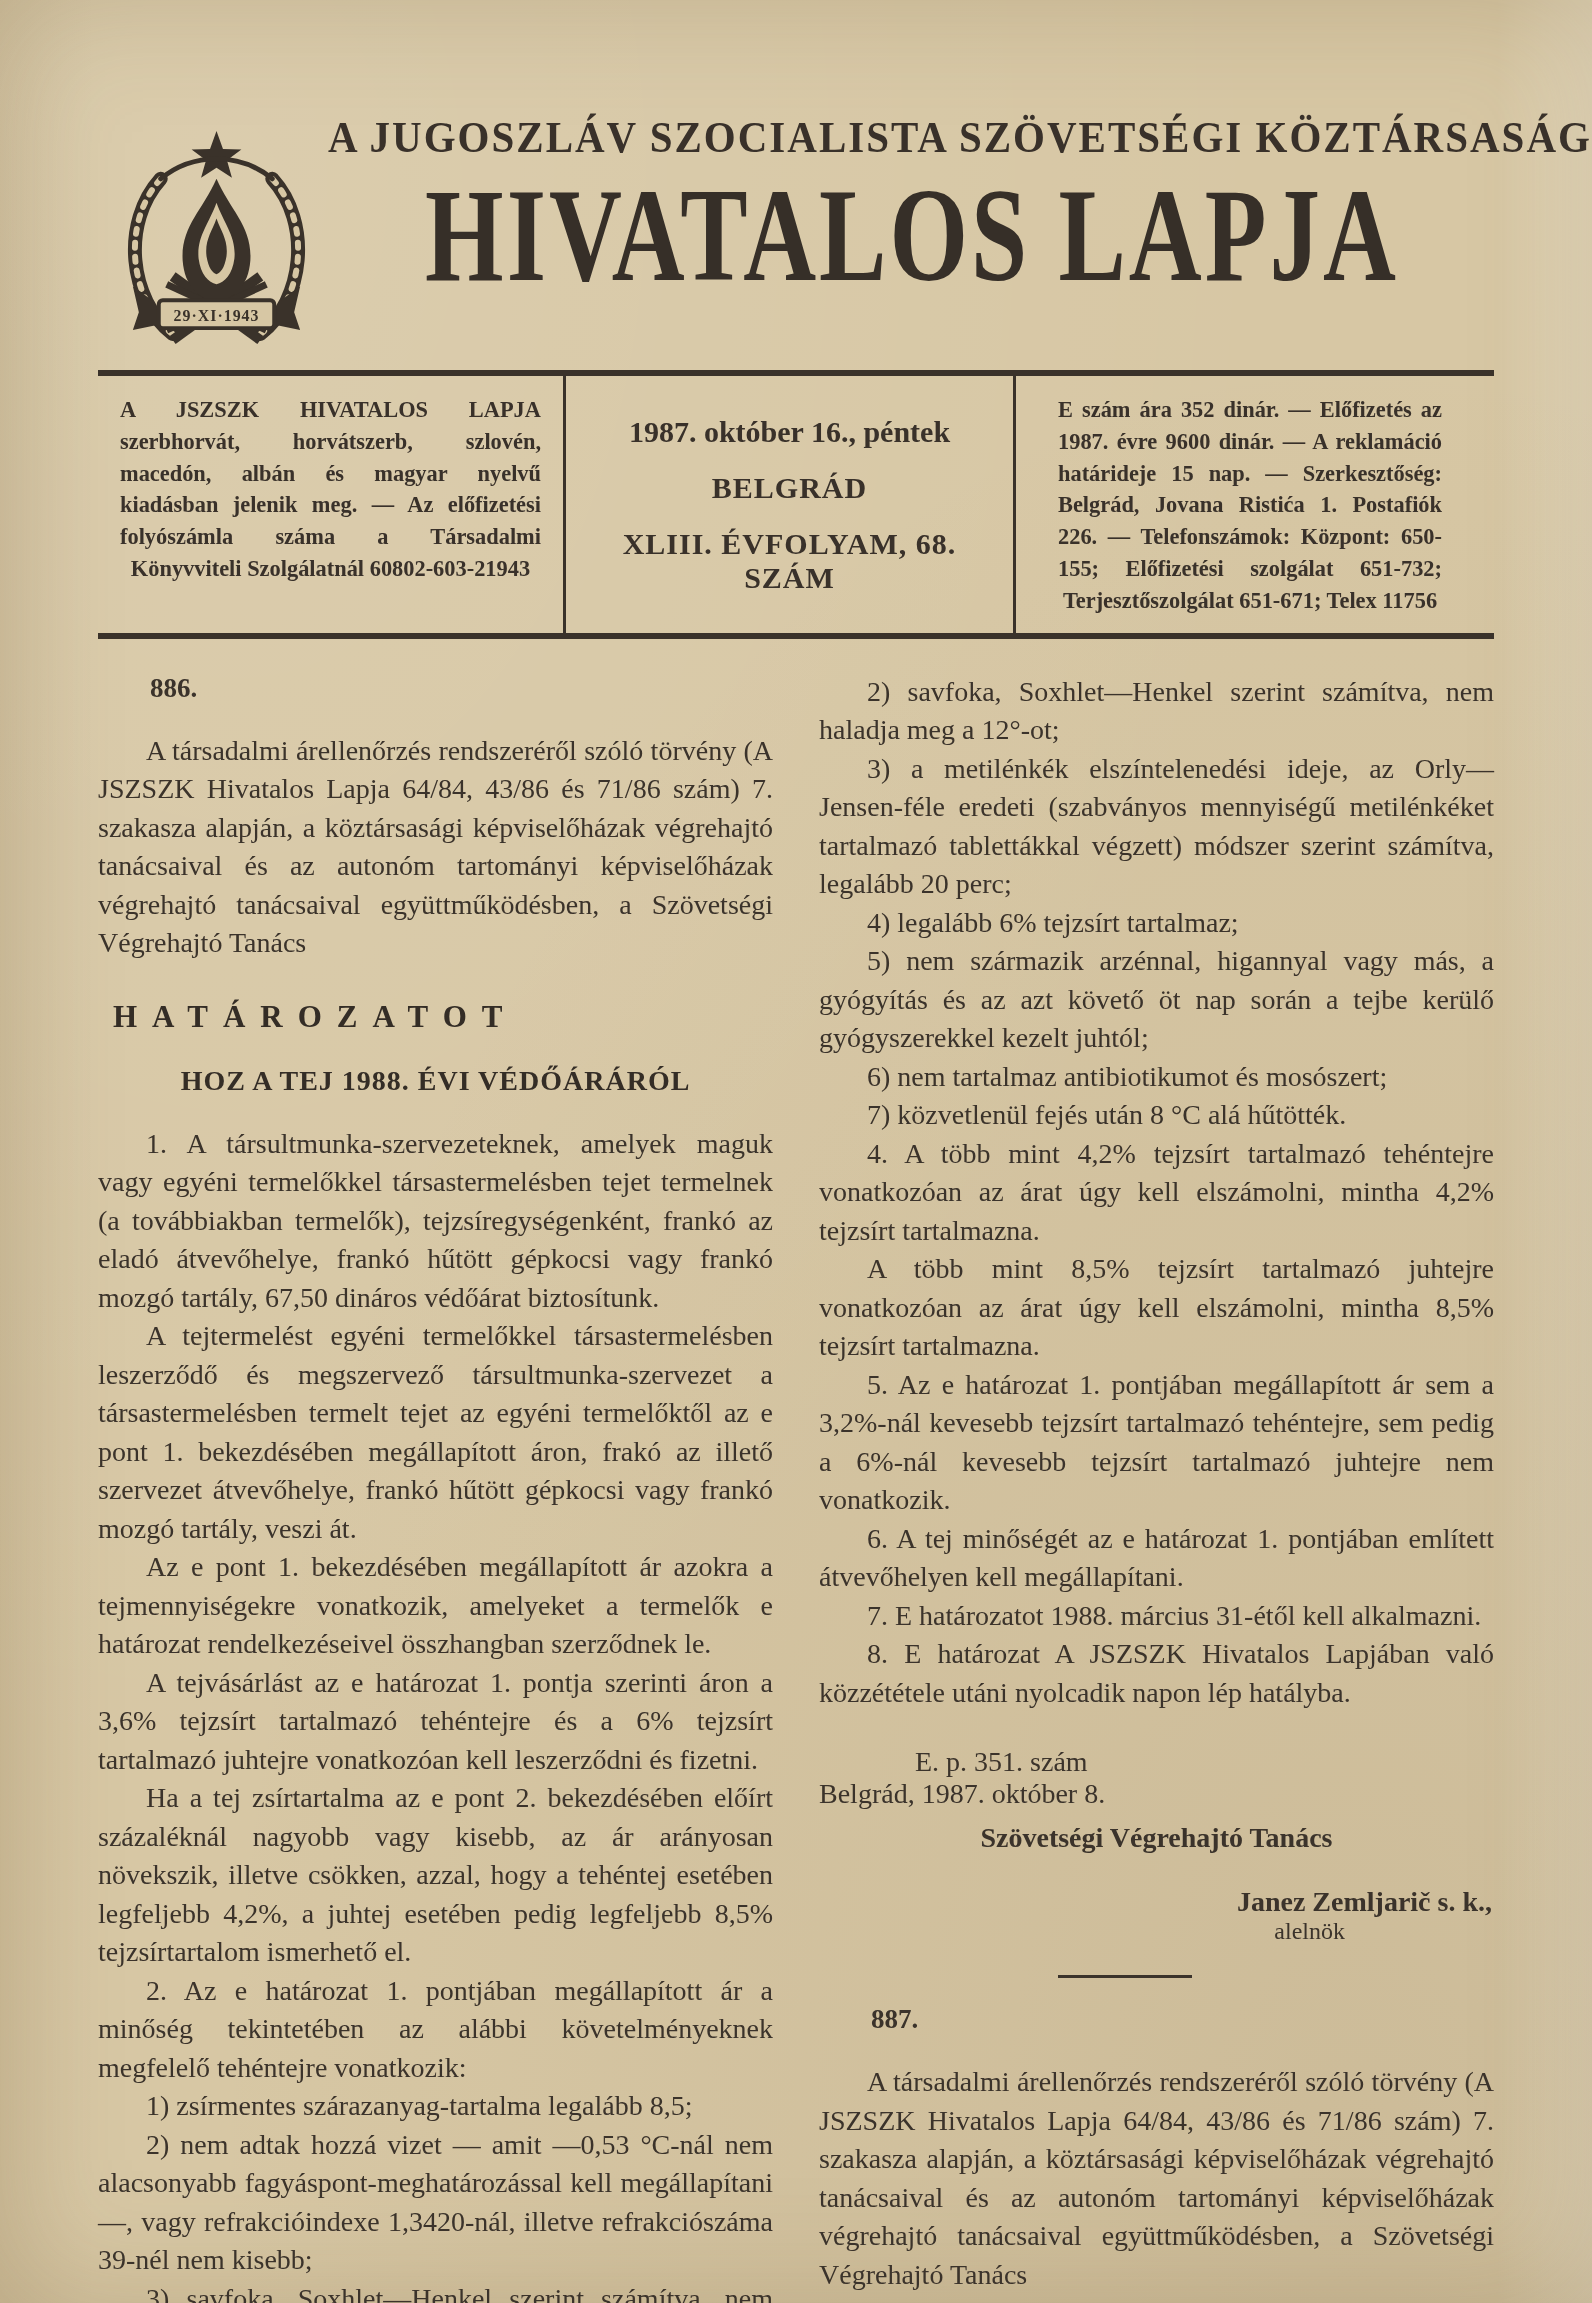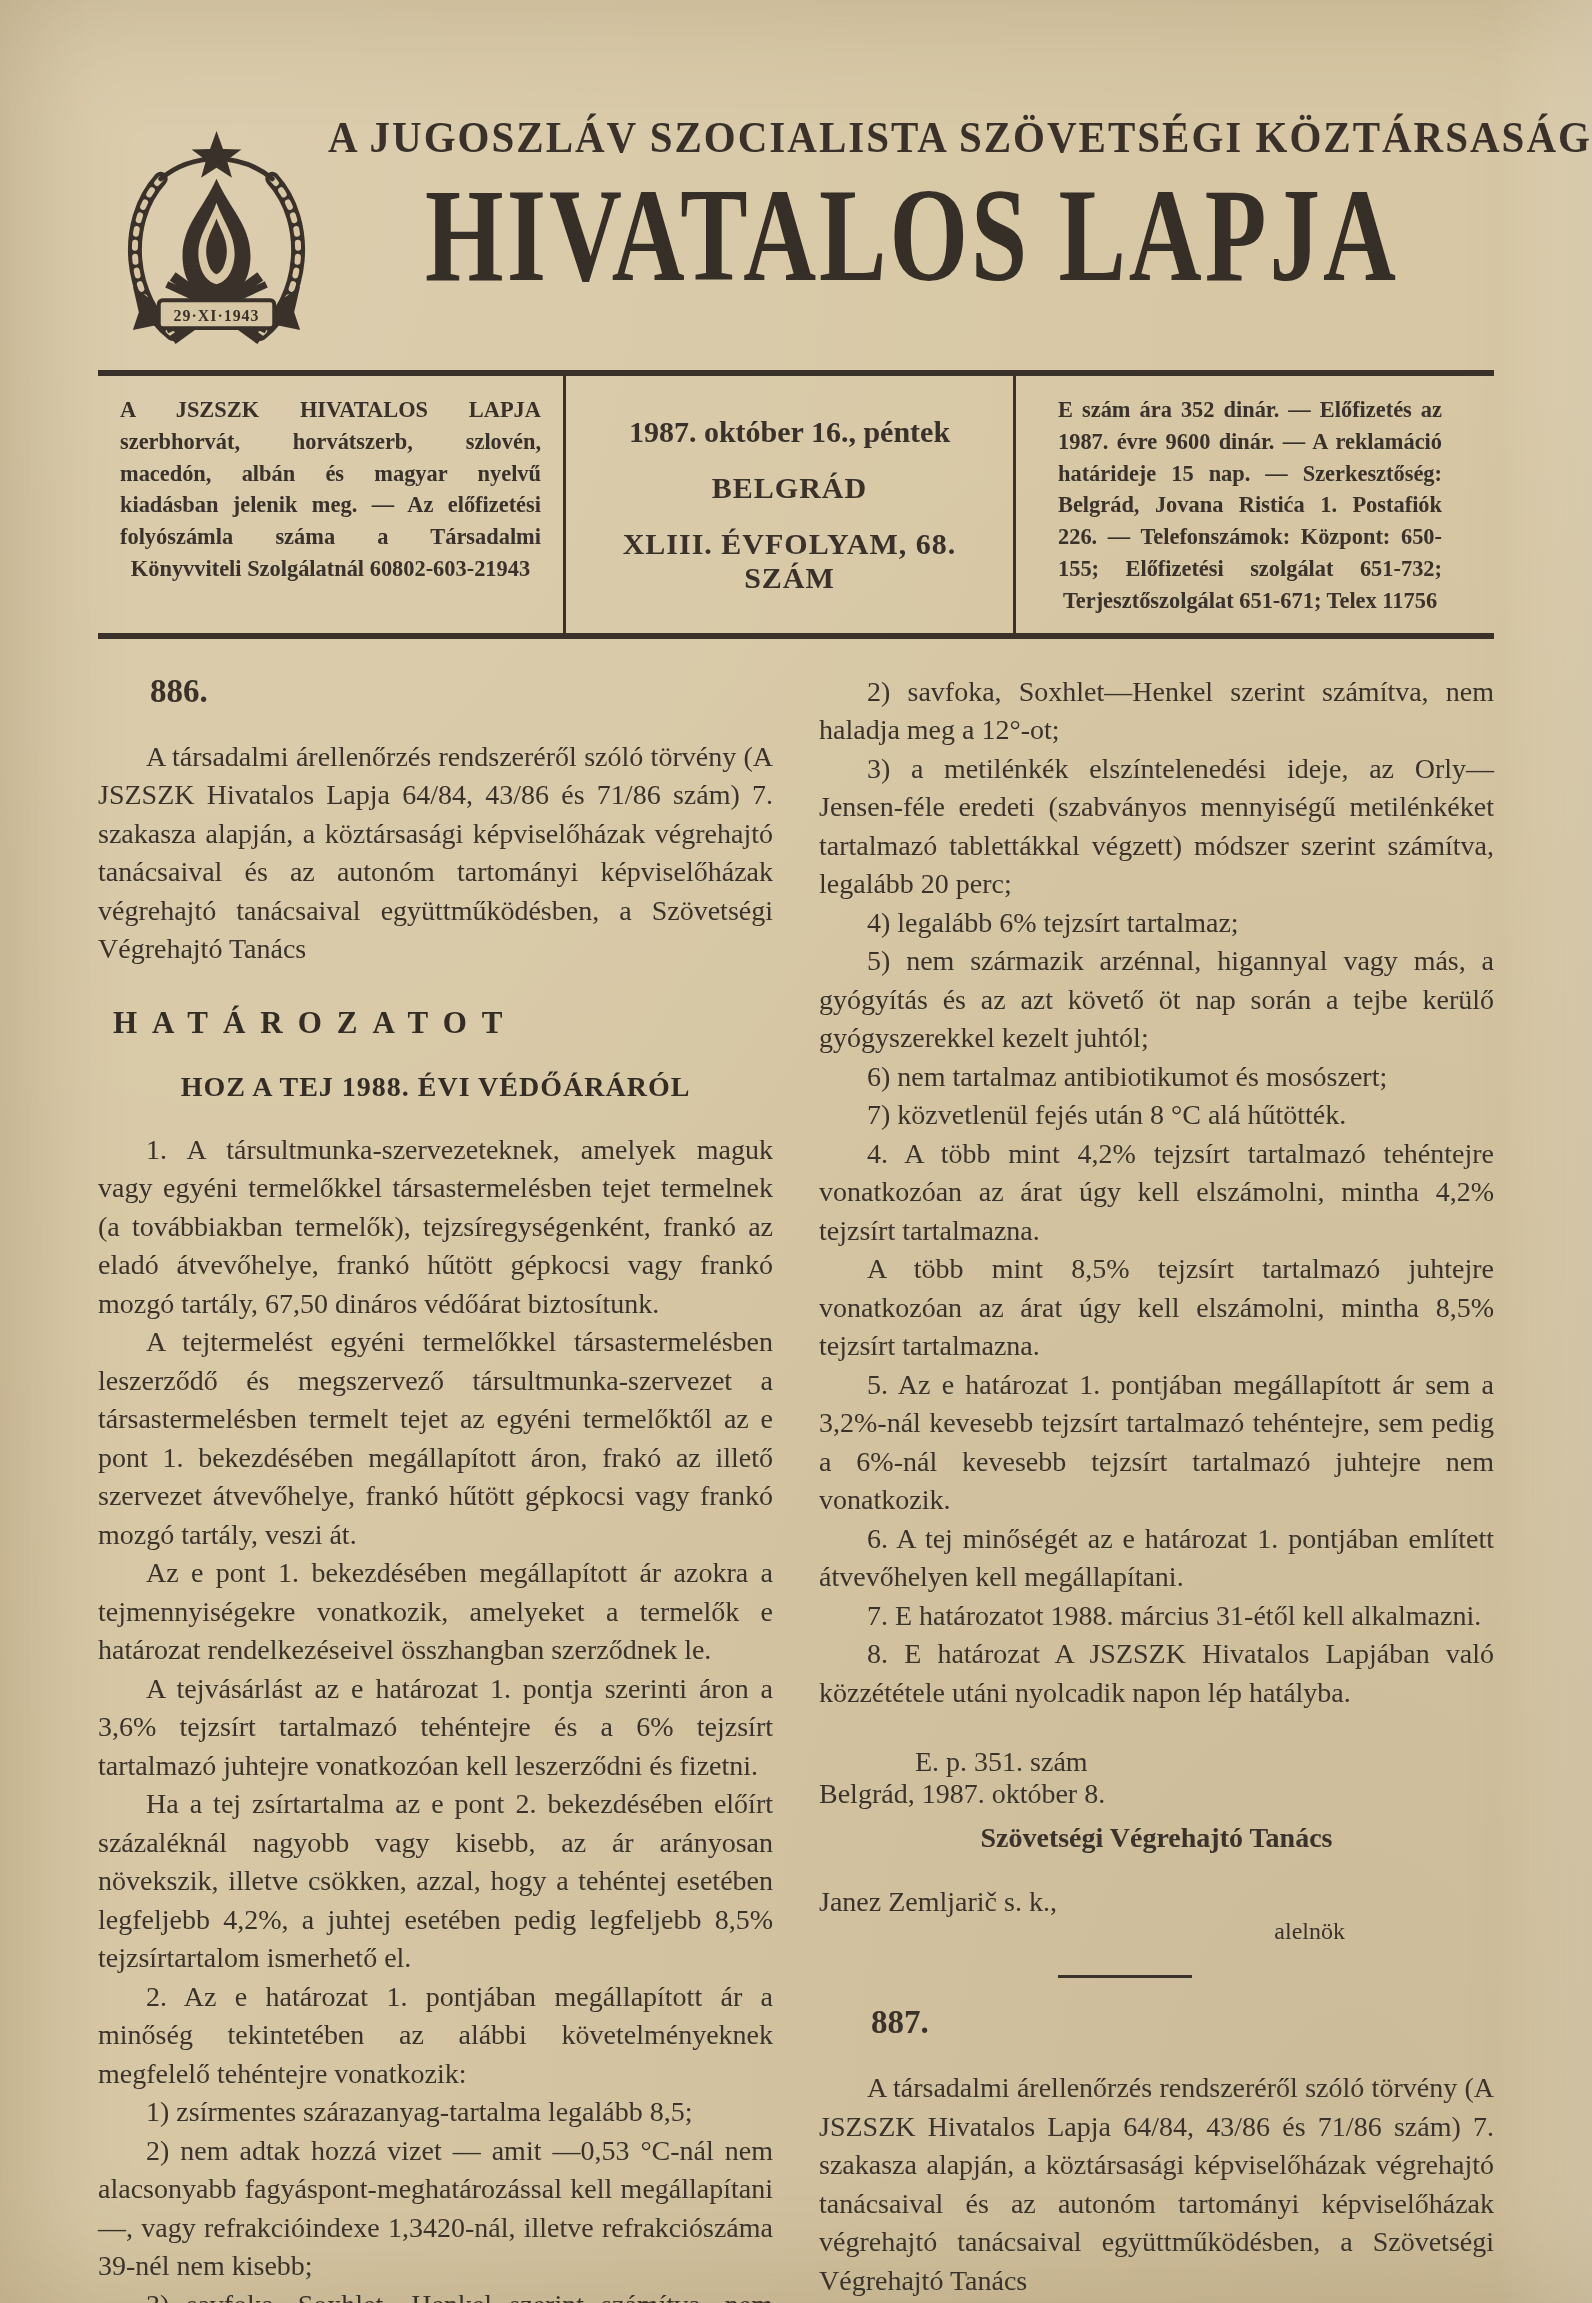--- a/index.html
+++ b/index.html
@@ -47,40 +47,40 @@
     text-align:justify; text-align-last:center; color:#39312a;
   }
   .ibox-mid > div { text-align:center; font-weight:bold; color:#39312a; }
   .mid-date  { font-size:30px; }
   .mid-city  { font-size:30px; letter-spacing:1px; }
   .mid-issue { font-size:30px; letter-spacing:1px; }
 
   
   .columns { display:flex; gap:46px; margin:34px 98px 0; }
   .col { width:676px; }
-  .art-number { font-weight:bold; font-size:33px; padding-left:52px; margin-bottom:28px; }
+  .art-number { font-weight:bold; font-size:27px; padding-left:52px; margin-bottom:28px; }
   p.bp {
     font-size:28px; line-height:1.375; text-align:justify;
     text-indent:48px; color:#3b332b;
   }
   .h-word {
     font-weight:bold; font-size:31px;
     letter-spacing:15px; padding-left:15px; margin:36px 0 30px; color:#342d26;
   }
   .h-subject {
     text-align:center; font-weight:bold; font-size:28px;
     letter-spacing:1px; margin:0 0 28px; color:#342d26;
   }
 
   
   .closing { margin-top:34px; }
   .ref-line   { font-size:28px; text-indent:96px; }
   .place-line { font-size:28px; }
   .org-line   { text-align:center; font-weight:bold; font-size:28px; margin-top:12px; }
-  .signer-line{ font-weight:normal; font-size:28px; margin-top:32px; padding-right:2px; }
+  .signer-line{ text-align:right; font-weight:bold; font-size:28px; margin-top:32px; padding-right:2px; }
   .signer-title{ text-align:right; font-size:24px; padding-right:149px; }
   .rule-divider { width:134px; border-top:3px solid #3b332b; margin:30px 0 26px 239px; }
 </style>
 </head>
 <body>
 
 <div class="page">
 
   <header class="masthead">
     <svg class="emblem" viewBox="0 0 228 236">

